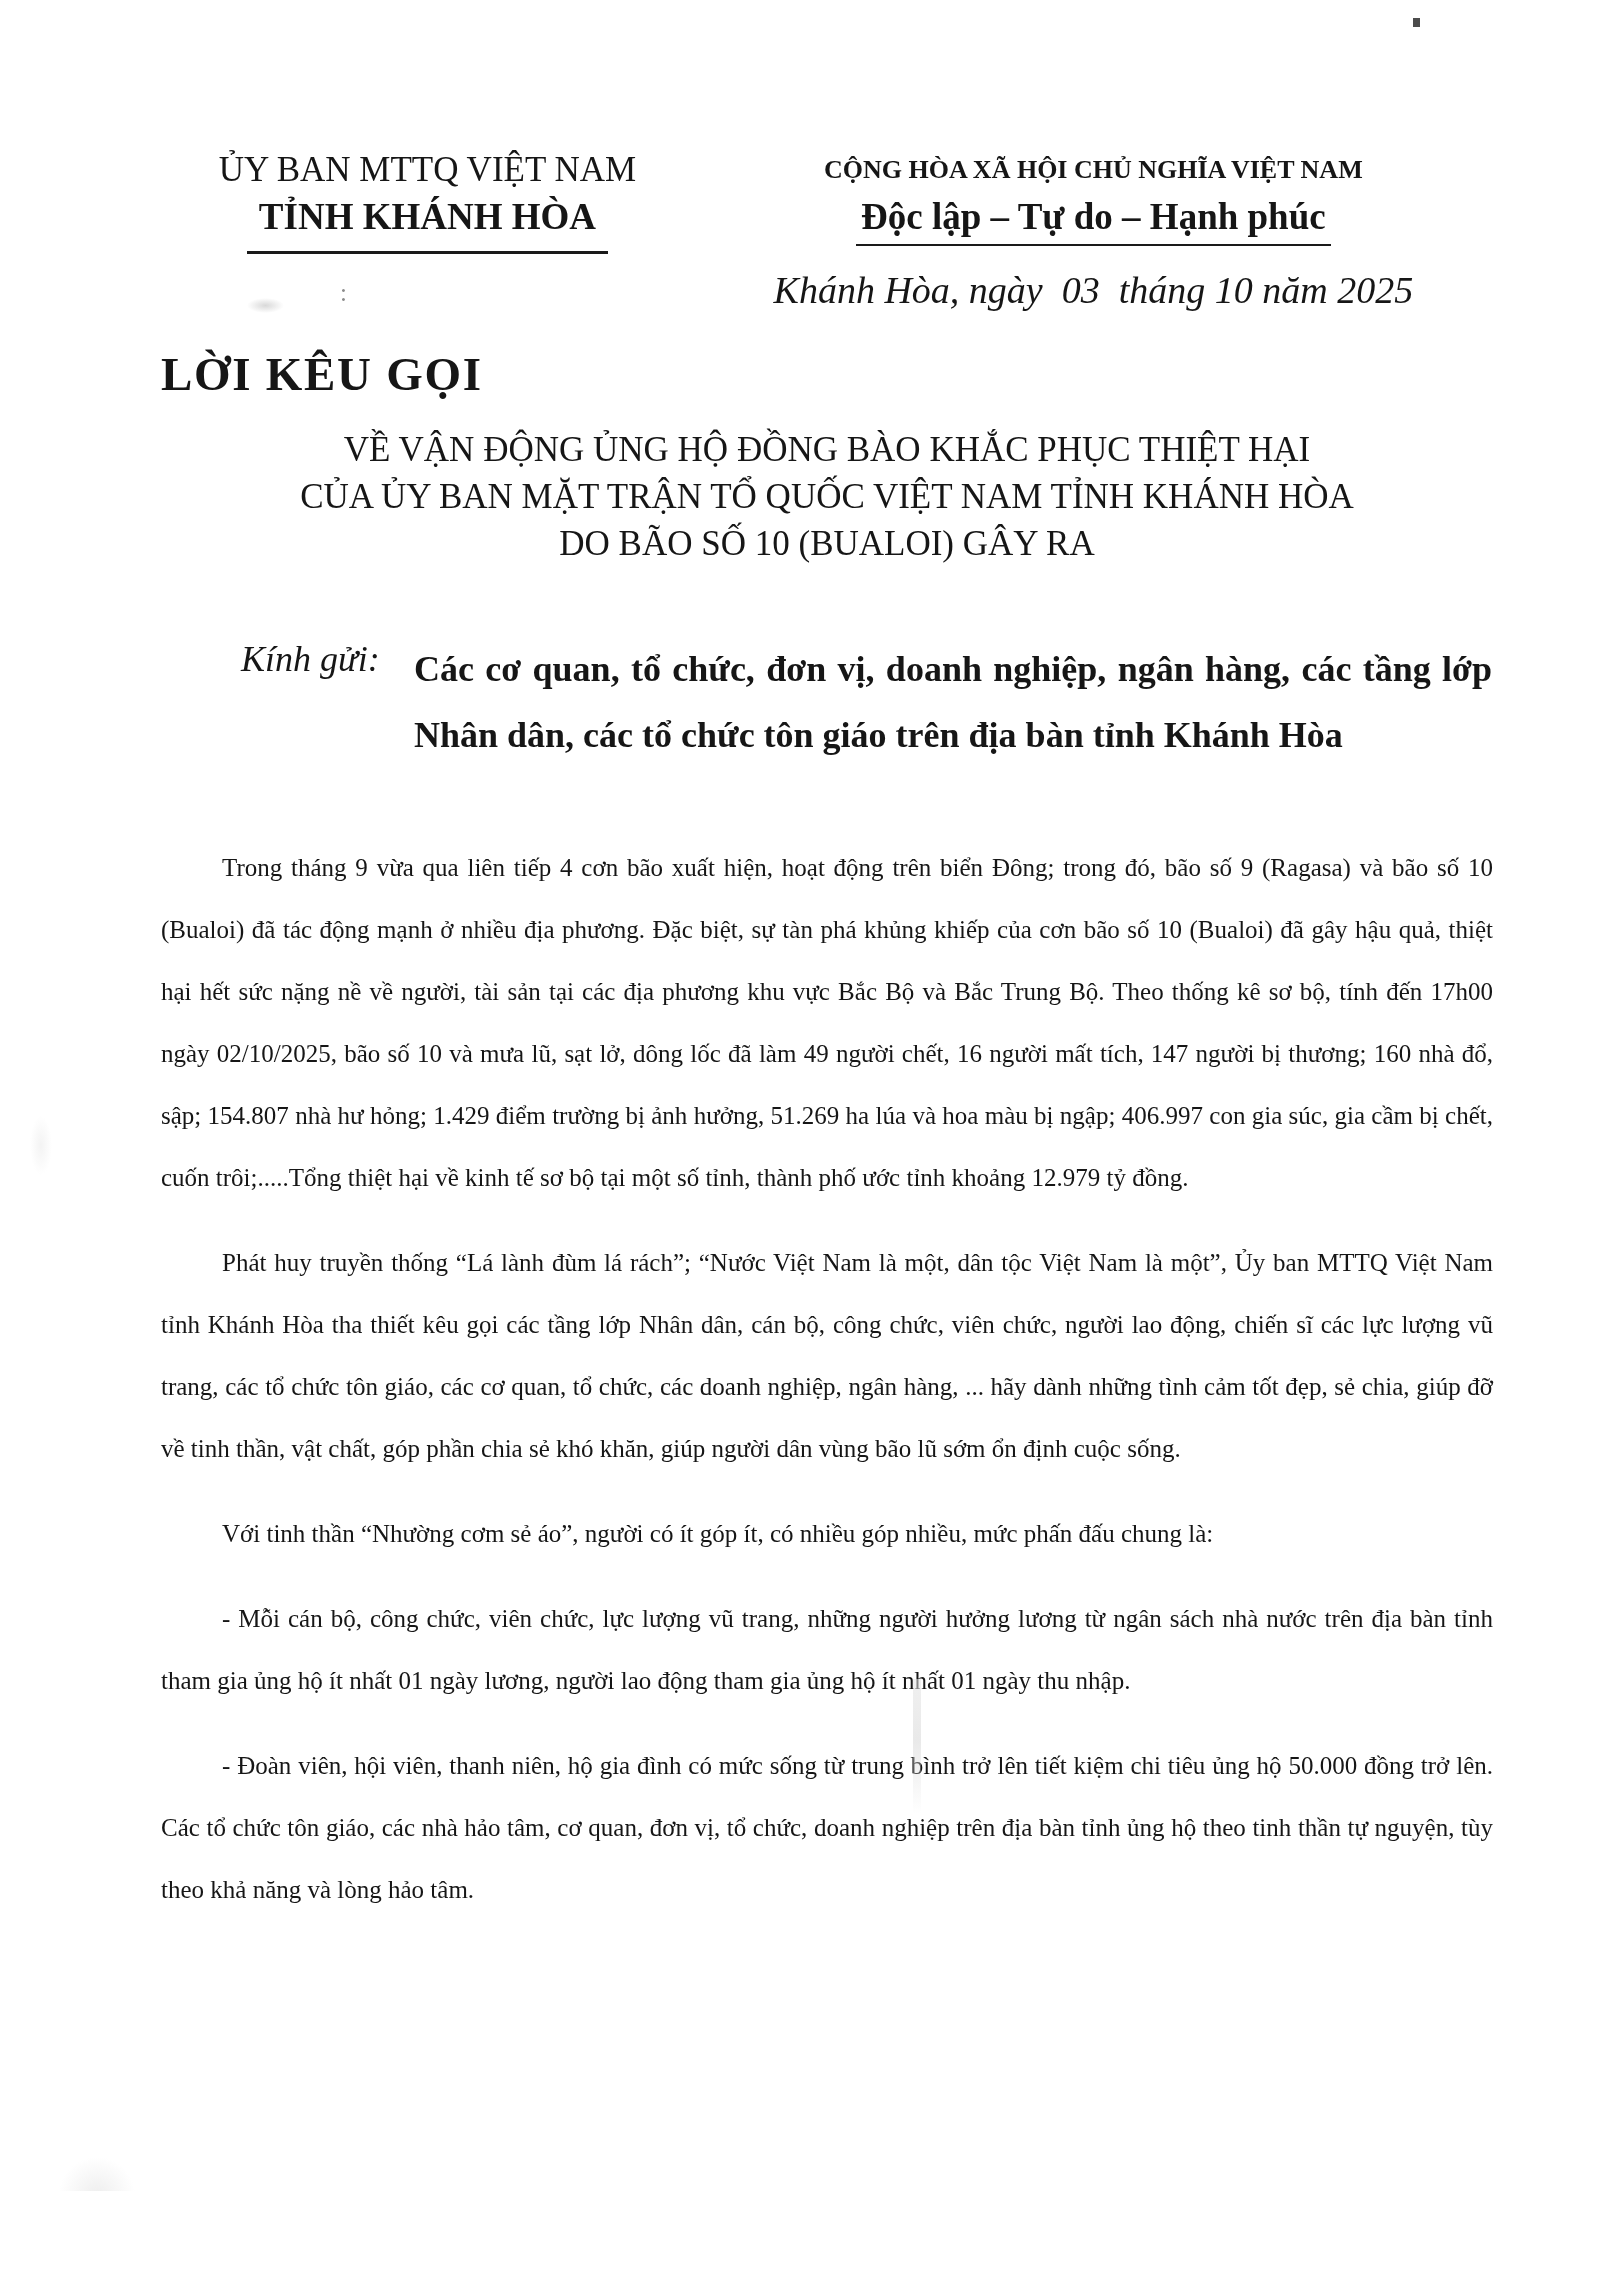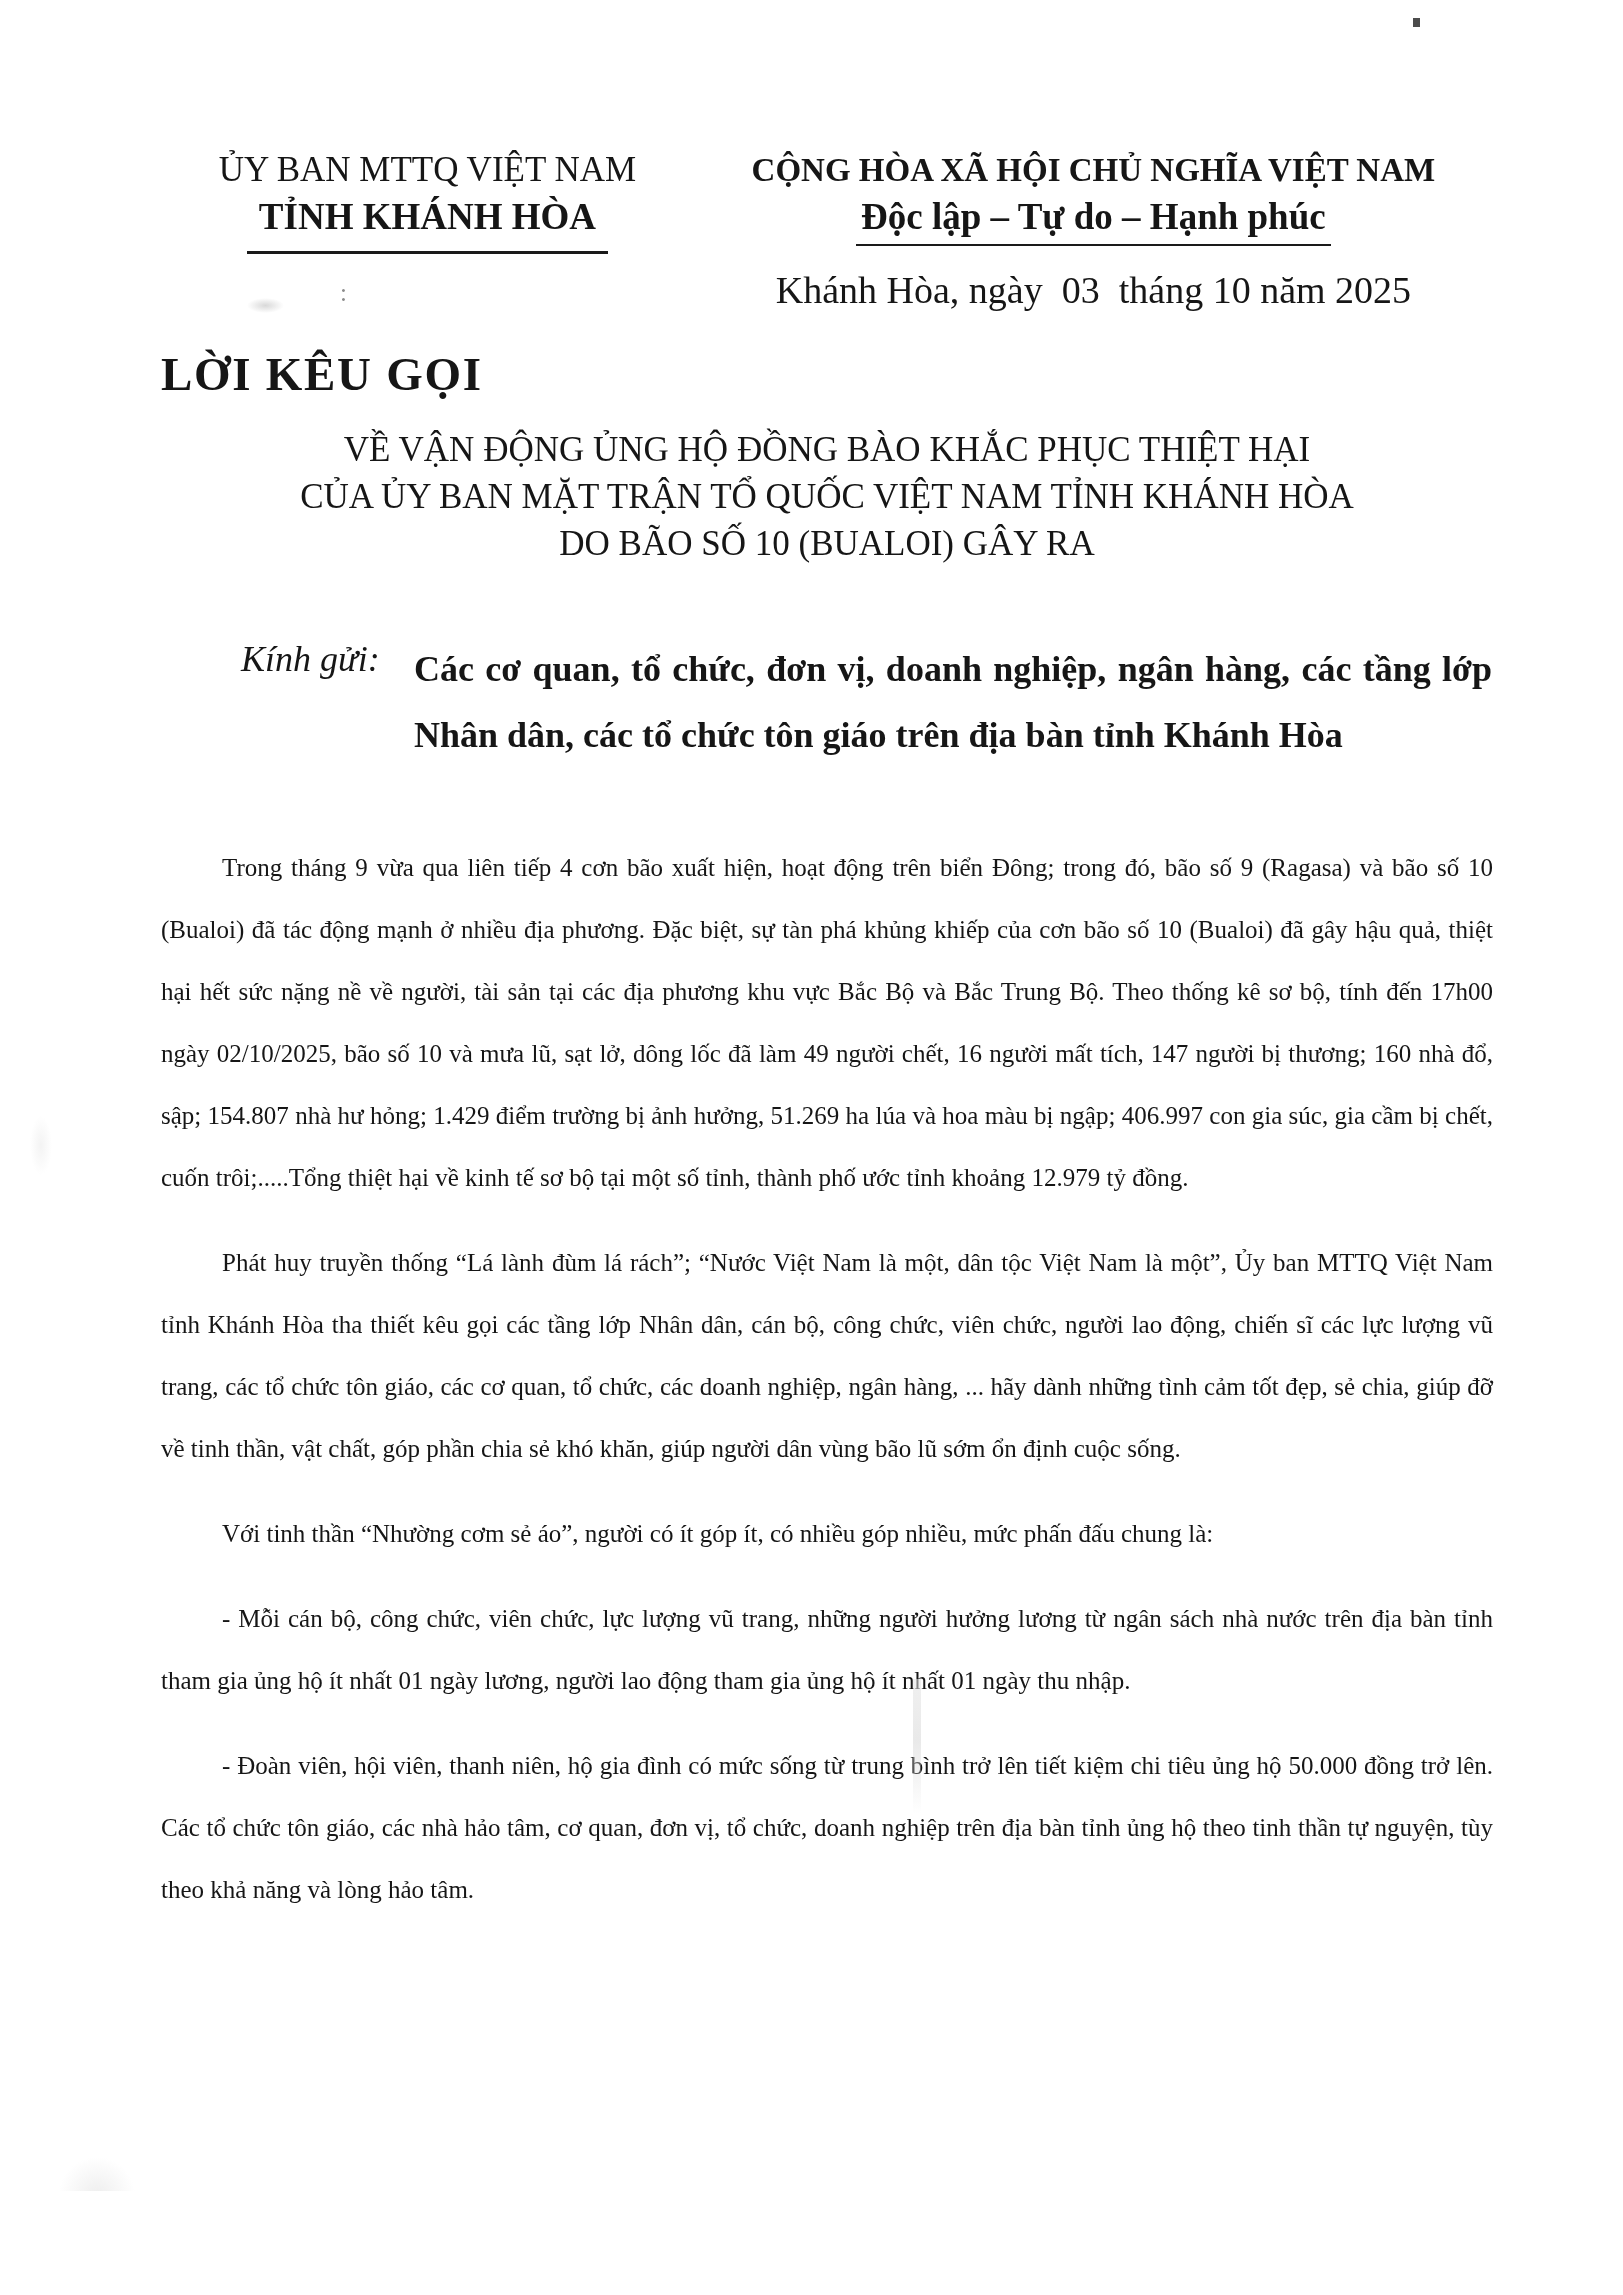--- a/index.html
+++ b/index.html
@@ -39,40 +39,41 @@
     line-height: 46px;
     font-weight: bold;
     margin-top: 3.4px;
   }
   .org-line2 .u {
     display: inline-block;
     border-bottom: 3.4px solid #1a1a1a;
     padding: 0 12px 11px 12px;
   }
   .nat-line1 {
-    font-size: 33px;
+    font-size: 26px;
     line-height: 42px;
     font-weight: bold;
     white-space: nowrap;
     font-family: Liberation Serif, serif;
   }
   .nat-line2 {
     font-size: 37px;
     line-height: 46px;
     font-weight: bold;
     margin-top: 3.4px;
   }
   .nat-line2 .u {
     display: inline-block;
     border-bottom: 2.5px solid #1a1a1a;
     padding: 0 5px 3.4px 5px;
   }
   .dateline {
     font-size: 38px;
     line-height: 45px;
+    font-style: italic;
     margin-top: 22px;
     white-space: pre;
   }
   
   .doc-title {
     font-size: 47px;
     line-height: 54px;
     font-weight: bold;
     letter-spacing: 1.7px;
     margin-top: 34px;

